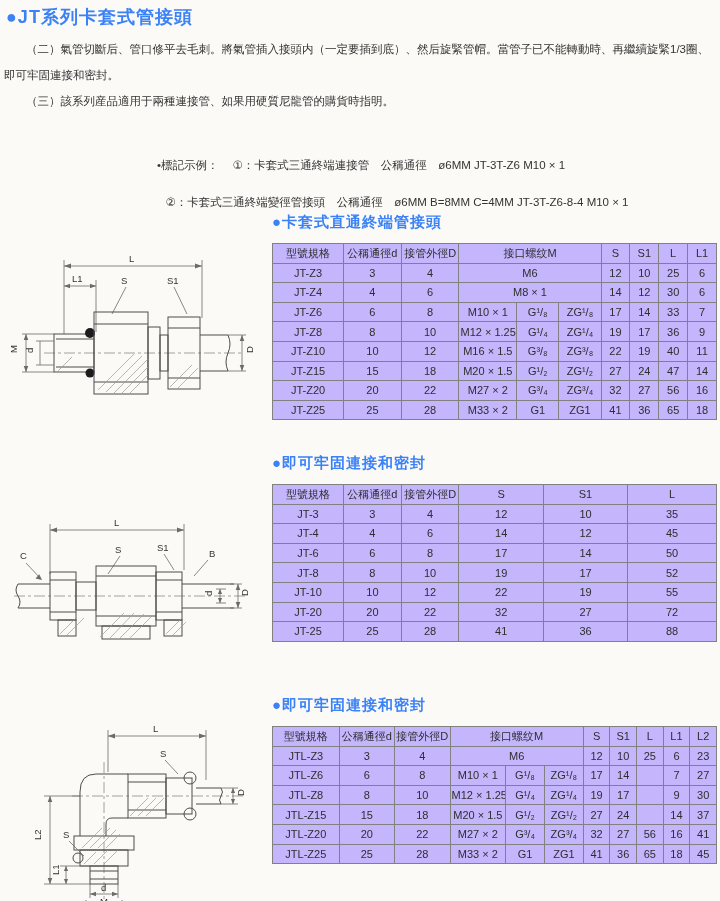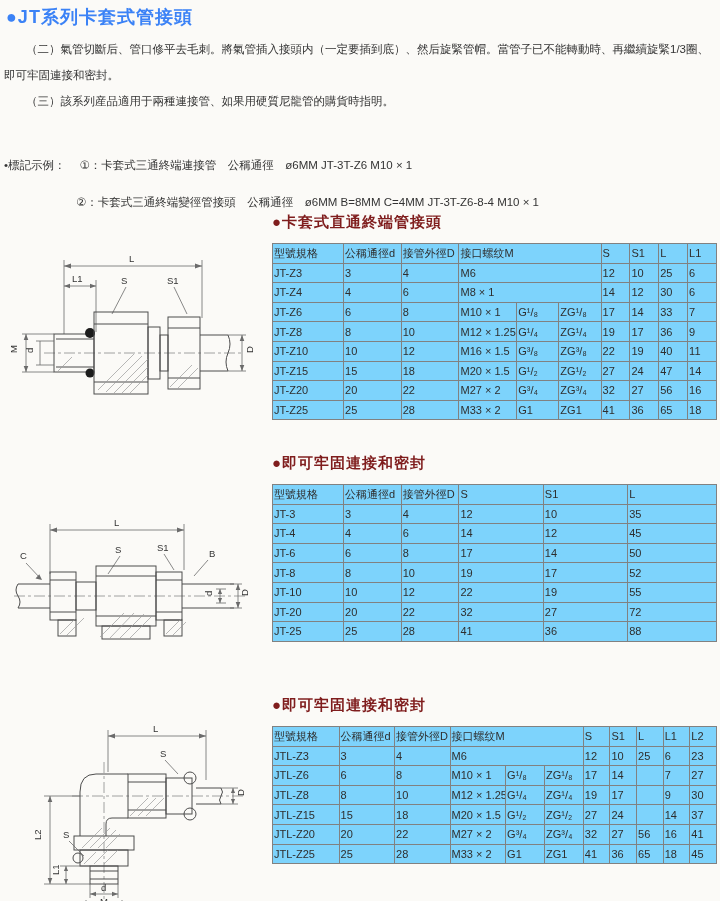--- a/index.html
+++ b/index.html
@@ -8,35 +8,35 @@
     background:#fbfaf7;color:#2b2b2b;
     font-family:"Liberation Sans","DejaVu Sans",sans-serif;
   }
   .page{position:absolute;inset:0;}
   .page-title{
     position:absolute;left:6px;top:5px;margin:0;
     font-size:18px;font-weight:bold;letter-spacing:1px;color:#3b82f6;
   }
   .notes{position:absolute;left:4px;top:36px;width:714px;font-size:11.5px;line-height:26px;color:#333;}
   .notes p{margin:0;text-indent:22px;}
-  .mark{position:absolute;left:4px;top:140px;width:714px;font-size:11.5px;line-height:26px;color:#333;}
+  .mark{position:absolute;left:4px;top:140px;width:714px;font-size:11.5px;line-height:26px;color:#333;text-align:center;}
   .mark .mark-label{margin-right:14px;}
   .mark .ex2{margin:0 0 0 72px;}
   .sec-title{
     position:absolute;left:272px;margin:0;
-    font-size:15px;font-weight:bold;letter-spacing:1px;color:#7f1d1d;
+    font-size:15px;font-weight:bold;letter-spacing:1px;color:#3b82f6;
   }
   .sec-title.t1{top:213px}
   .sec-title.t2{top:454px}
   .sec-title.t3{top:696px}
   table.spec{
     position:absolute;left:272px;width:445px;
     border-collapse:collapse;table-layout:fixed;
-    font-size:11px;text-align:left;color:#2e2e2e;
-    background:#7dd3fc;border:1.5px solid #555;
+    font-size:11px;text-align:center;color:#2e2e2e;
+    background:#c4b5fd;border:1.5px solid #555;
   }
   table.spec.p1{top:243px}
   table.spec.p2{top:484px}
   table.spec.p3{top:726px}
   table.spec th,table.spec td{
     border:1px solid #818181;font-weight:normal;
     padding:0 1px;height:18.6px;line-height:1.1;
     overflow:hidden;white-space:nowrap;
   }
   .drawing{position:absolute;}

